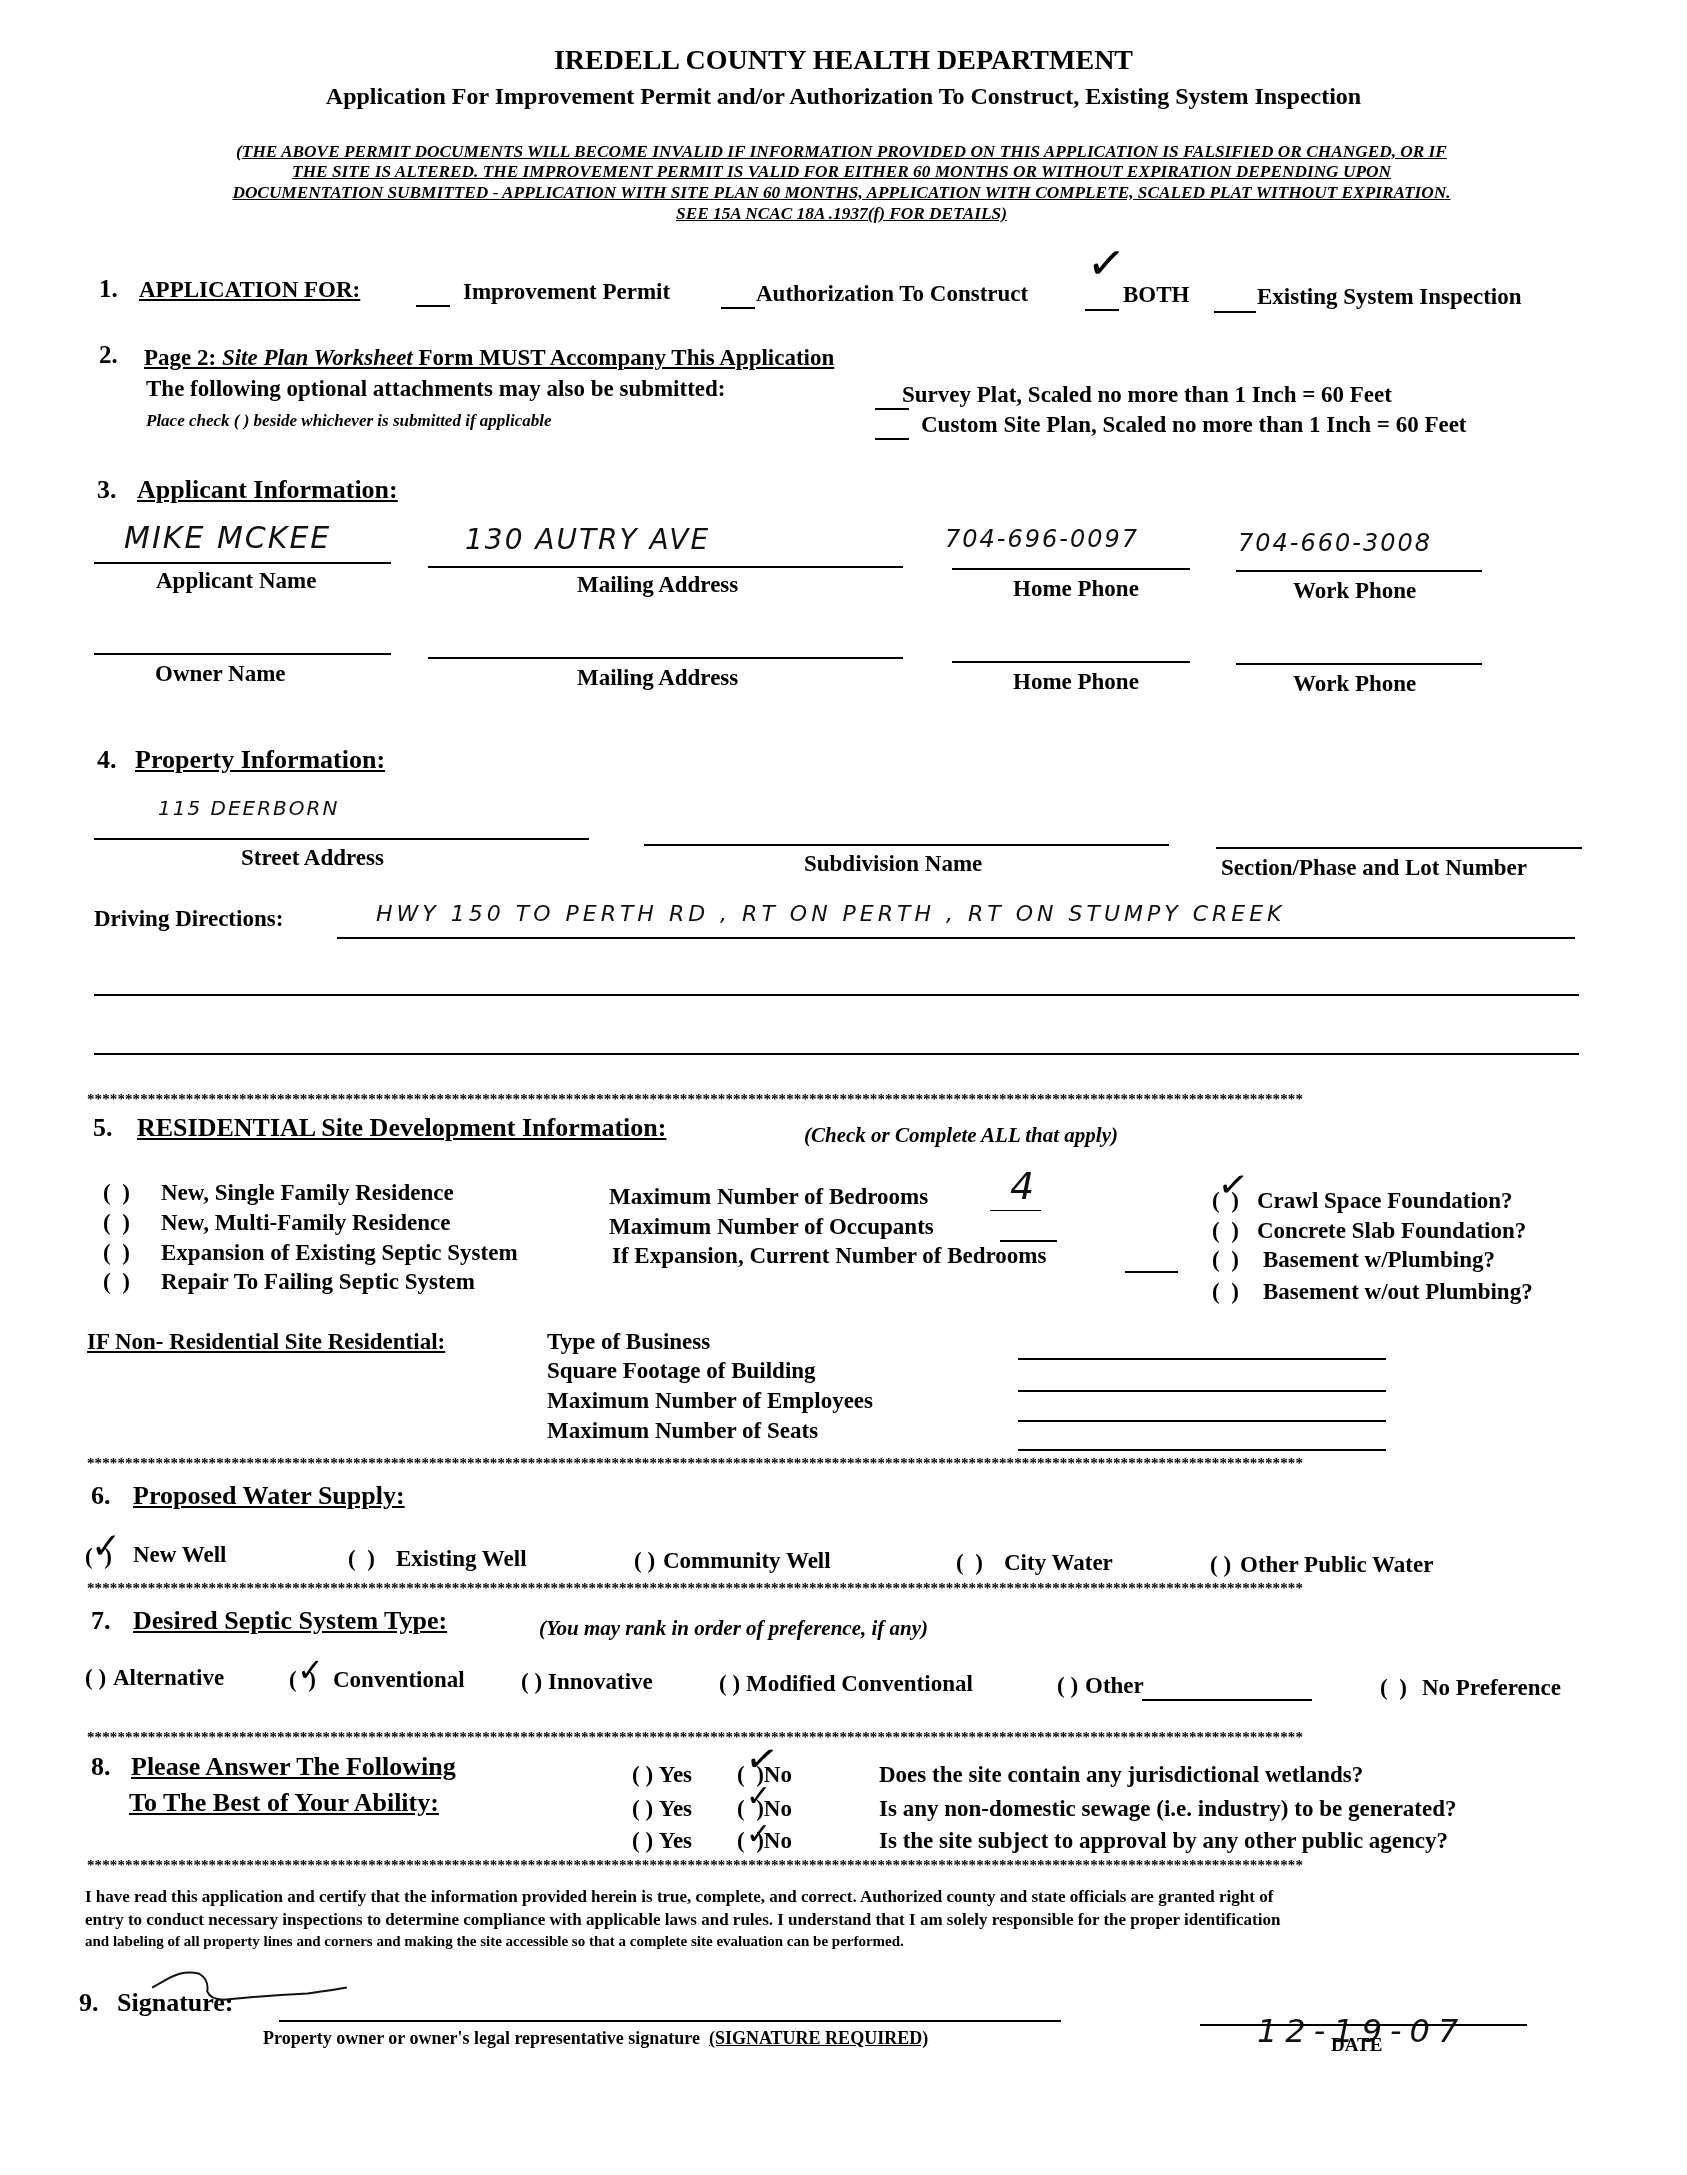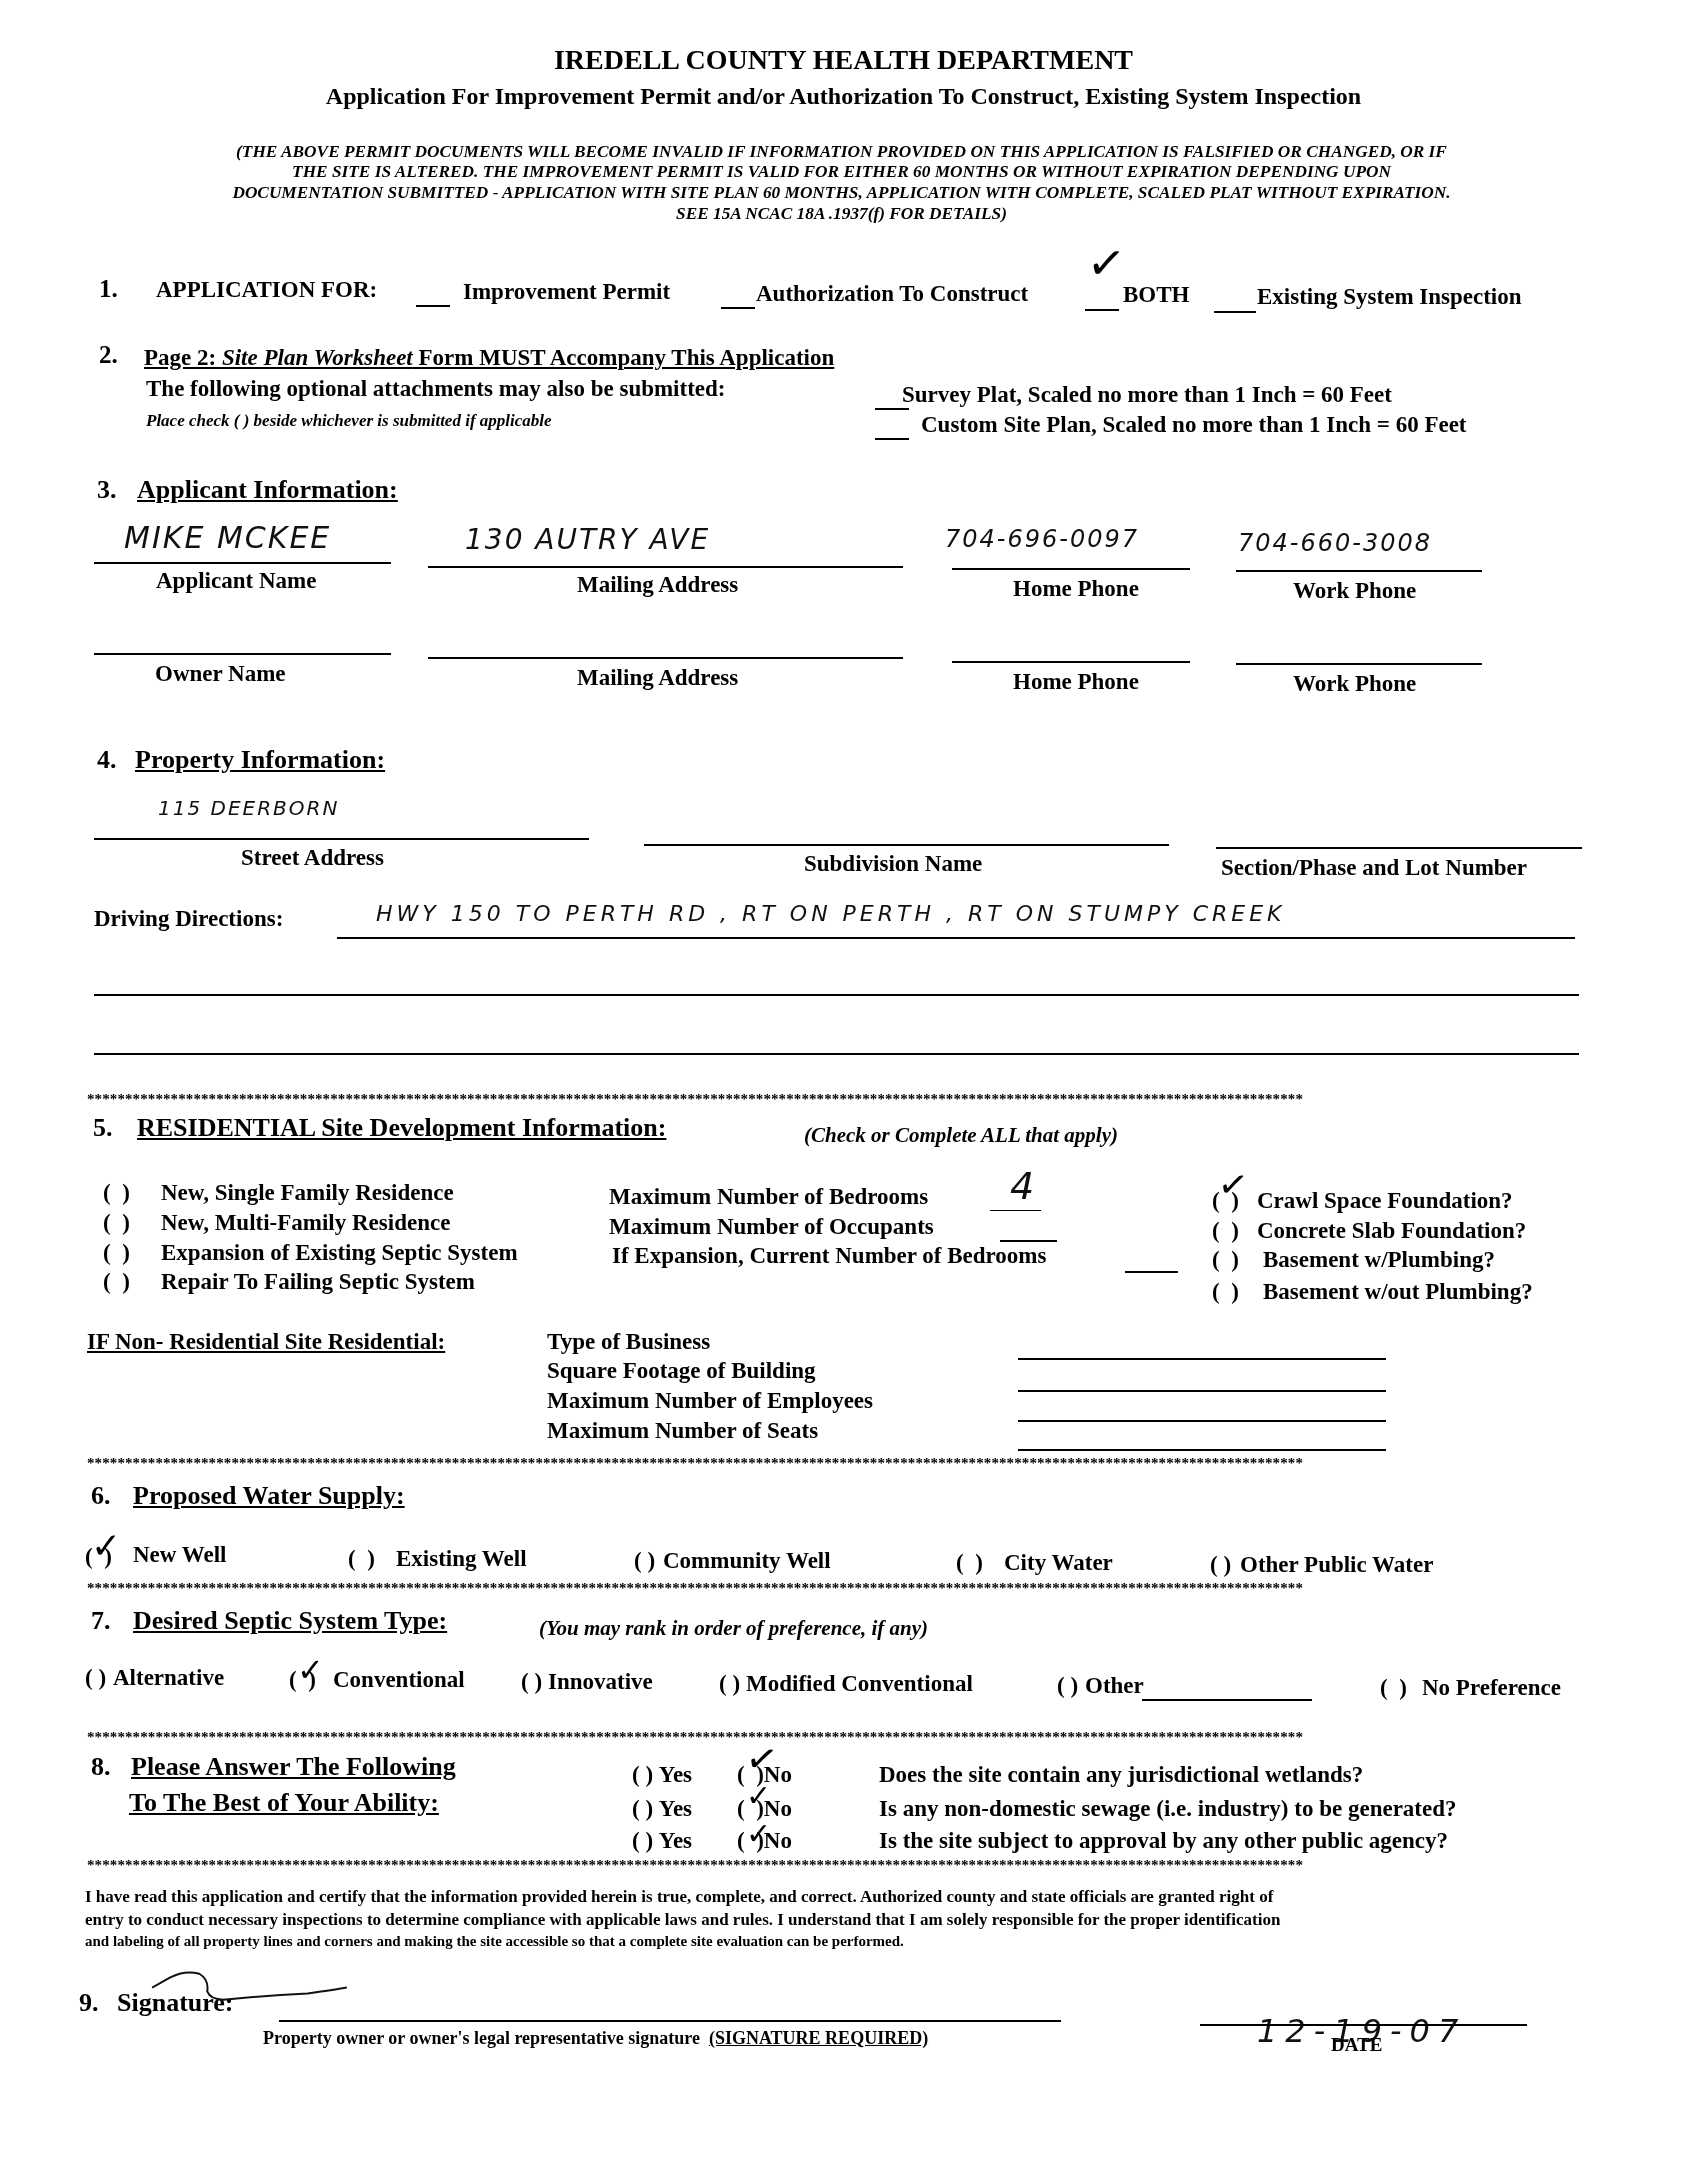--- a/index.html
+++ b/index.html
@@ -8,38 +8,38 @@
     font-family: "Liberation Serif", "DejaVu Serif", serif; color: #000;
   }
   .abs { position: absolute; }
   .b { font-weight: bold; }
   .i { font-style: italic; }
   .u { text-decoration: underline; }
   .hand { font-family: "DejaVu Sans", sans-serif; font-style: italic; font-weight: normal; color: #111; letter-spacing: 2px; }
   .line { position: absolute; height: 0; border-top: 2px solid #000; }
   .stars { position: absolute; left: 87px; width: 1505px; font-size: 15px; font-weight: bold; letter-spacing: 0.1px; white-space: nowrap; overflow: hidden; font-family: "Liberation Serif", serif; line-height: 16px; }
   .title { left: 0; width: 1687px; text-align: center; font-weight: bold; }
-  .notice { left: 79px; width: 1525px; text-align: center; font-size: 17.3px; font-style: italic; font-weight: bold; line-height: 21px; }
+  .notice { left: 79px; width: 1525px; text-align: center; font-size: 17.3px; font-style: italic; font-weight: bold; text-decoration: underline; line-height: 21px; }
   .lbl { font-size: 23px; font-weight: bold; white-space: nowrap; }
   .sec { font-size: 26px; font-weight: bold; white-space: nowrap; }
   .small { font-size: 21px; font-weight: bold; white-space: nowrap; }
   .check { font-family: "DejaVu Sans", sans-serif; font-weight: normal; }
 </style>
 </head>
 <body>
 
 <div class="abs title" style="top:44px;font-size:28px;">IREDELL COUNTY HEALTH DEPARTMENT</div>
 <div class="abs title" style="top:83px;font-size:24px;">Application For Improvement Permit and/or Authorization To Construct, Existing System Inspection</div>
 <div class="abs notice" style="top:141px;">(THE ABOVE PERMIT DOCUMENTS  WILL BECOME INVALID IF INFORMATION PROVIDED ON THIS APPLICATION IS FALSIFIED OR CHANGED, OR IF</div>
 <div class="abs notice" style="top:161px;">THE SITE IS ALTERED.  THE IMPROVEMENT PERMIT IS VALID FOR EITHER 60 MONTHS OR WITHOUT EXPIRATION DEPENDING UPON</div>
 <div class="abs notice" style="top:182px;">DOCUMENTATION SUBMITTED - APPLICATION WITH SITE PLAN 60 MONTHS, APPLICATION WITH COMPLETE, SCALED  PLAT WITHOUT EXPIRATION.</div>
 <div class="abs notice" style="top:203px;">SEE 15A NCAC 18A .1937(f) FOR DETAILS)</div>
 
 <div class="abs lbl" style="top:275px;left:99px;font-size:25px;">1.</div>
-<div class="abs lbl" style="top:277px;left:156px;">APPLICATION FOR:</div>
+<div class="abs lbl" style="top:277px;left:139px;text-decoration:underline;">APPLICATION FOR:</div>
 <div class="line" style="top:305px;left:416px;width:34px;"></div>
 <div class="abs lbl" style="top:279px;left:463px;">Improvement Permit</div>
 <div class="line" style="top:307px;left:721px;width:34px;"></div>
 <div class="abs lbl" style="top:281px;left:756px;">Authorization To Construct</div>
 <div class="line" style="top:309px;left:1085px;width:34px;"></div>
 <div class="abs check" style="top:236px;left:1087px;font-size:46px;transform:rotate(6deg);">✓</div>
 <div class="abs lbl" style="top:282px;left:1123px;">BOTH</div>
 <div class="line" style="top:311px;left:1214px;width:42px;"></div>
 <div class="abs lbl" style="top:284px;left:1257px;">Existing System Inspection</div>
 

